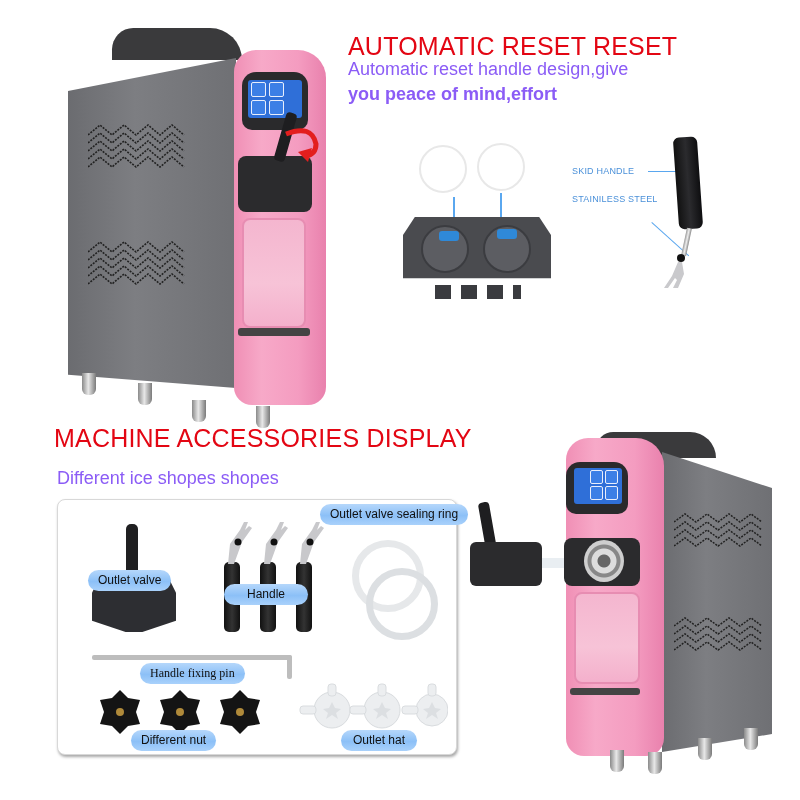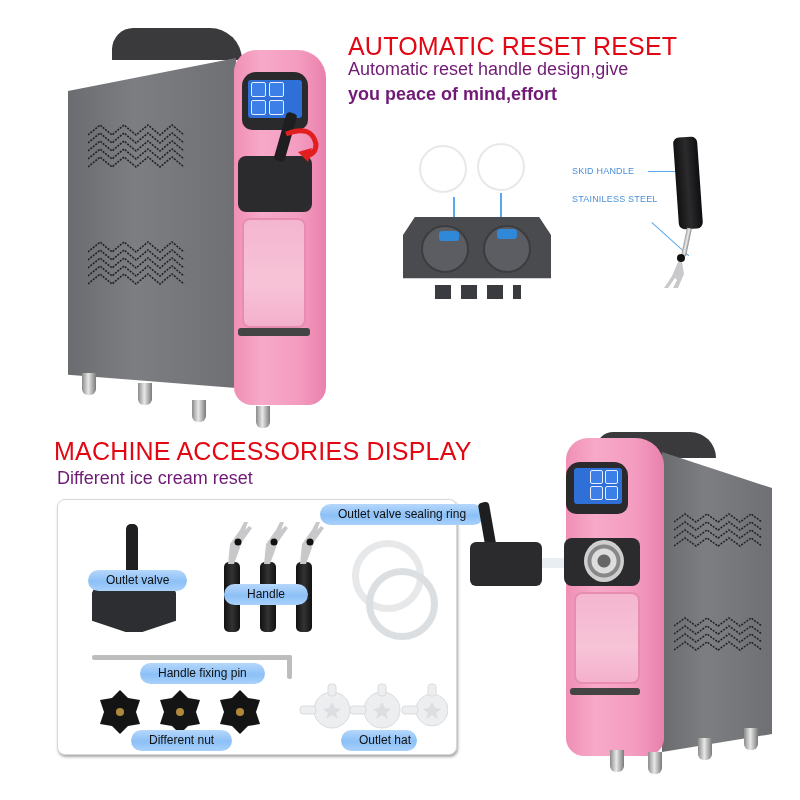--- a/index.html
+++ b/index.html
@@ -1,39 +1,39 @@
 <!DOCTYPE html>
 <html><head>
 <meta charset="utf-8">
 <style>
   * { box-sizing: border-box; margin: 0; padding: 0; }
   body { width: 800px; height: 800px; background: #ffffff; position: relative; overflow: hidden; font-family: "Liberation Sans", sans-serif; }
   .abs { position: absolute; }
 
   
   .h-red { color: #e30613; font-weight: 400; font-size: 25px; letter-spacing: 0.2px; white-space: nowrap; }
-  .h-sub { color: #701a75; font-size: 18px; line-height: 25px; white-space: nowrap; }
+  .h-sub { color: #8b5cf6; font-size: 18px; line-height: 25px; white-space: nowrap; }
 
   
   .machine { position: absolute; }
   .m-lid { position: absolute; background: #3a3a3c; border-radius: 40px 60px 0 0; }
   .m-side { position: absolute; background: linear-gradient(90deg,#6b6c70 0%,#7d7e82 40%,#6f7074 100%); }
   .m-front { position: absolute; background: linear-gradient(90deg,#f08fb5 0%,#f7a9c8 30%,#f49cc0 70%,#e981ad 100%); border-radius: 22px 28px 18px 18px; }
   .m-screen { position: absolute; background: #2a2a2c; border-radius: 14px 14px 10px 10px; }
   .m-lcd { position: absolute; background: #2f6fd8; border-radius: 3px; }
   .m-lcd i { position: absolute; width: 15px; height: 15px; border: 1px solid #e8eefc; border-radius: 2px; background: #3c7fe6; }
   .m-window { position: absolute; background: linear-gradient(180deg,#f4b6cf,#f7c3d7 60%,#f4b0cc); border-radius: 8px; border: 2px solid #e78db2; }
   .m-tray { position: absolute; background: #444; border-radius: 3px; }
   .m-valve { position: absolute; background: #2b2b2d; border-radius: 8px; }
   .leg { position: absolute; width: 14px; height: 22px; background: linear-gradient(90deg,#8a8a8a,#e8e8e8 45%,#7a7a7a); border-radius: 0 0 6px 6px; }
   .zz { position: absolute; }
 
   
   .panel { position: absolute; left: 57px; top: 499px; width: 400px; height: 256px; border: 1px solid #d8d8d8; border-radius: 8px; box-shadow: 1px 2px 3px rgba(0,0,0,0.35); background: #fff; }
-  .pill { position: absolute; height: 21px; line-height: 21px; padding: 0 18px; font-size: 12px; color: #111; border-radius: 11px; white-space: nowrap;
+  .pill { position: absolute; height: 21px; line-height: 21px; padding: 0 10px; font-size: 12px; color: #111; border-radius: 11px; white-space: nowrap;
           background: linear-gradient(180deg,#b5d7fb 0%,#8cc0f7 55%,#a9d1fb 100%); text-align: center; }
 
   .small-blue { color: #4a90d9; font-size: 9px; white-space: nowrap; letter-spacing: 0.2px; }
 </style>
 </head>
 <body>
 
 <div class="machine" style="left:66px;top:28px;width:270px;height:400px;">
   <div class="m-lid" style="left:46px;top:0;width:130px;height:32px;"></div>
   <div class="m-side" style="left:2px;top:30px;width:168px;height:330px;clip-path:polygon(0 10%,100% 0,100% 100%,0 96%);"></div>
@@ -100,22 +100,22 @@
 <div class="abs" style="left:648px;top:171px;width:30px;height:1px;background:#5aa7ef;"></div>
 <div class="abs small-blue" style="left:572px;top:194px;">STAINILESS STEEL</div>
 <div class="abs" style="left:652px;top:222px;width:50px;height:1px;background:#5aa7ef;transform:rotate(42deg);transform-origin:0 0;"></div>
 <div class="abs" style="left:676px;top:137px;width:24px;height:92px;background:linear-gradient(90deg,#111,#2b2b2e 50%,#0e0e10);border-radius:6px;transform:rotate(-4deg);"></div>
 <div class="abs" style="left:684px;top:228px;width:5px;height:28px;background:linear-gradient(90deg,#999,#eee,#888);transform:rotate(12deg);"></div>
 <svg class="abs" style="left:660px;top:254px" width="34" height="36">
   <circle cx="21" cy="4" r="4" fill="#111"></circle>
   <path d="M18 8 L12 22 L4 34 L8 34 L15 24 L17 26 L13 34 L18 34 L24 20 L22 8 Z" fill="#c9c9cc"></path>
 </svg>
 
-<div class="abs h-red" style="left:54px;top:437px;">MACHINE ACCESSORIES DISPLAY</div>
-<div class="abs h-sub" style="left:57px;top:466px;">Different ice cream reset</div>
+<div class="abs h-red" style="left:54px;top:424px;">MACHINE ACCESSORIES DISPLAY</div>
+<div class="abs h-sub" style="left:57px;top:466px;">Different ice shopes shopes</div>
 
 <div class="panel">
 
   <div class="abs" style="left:68px;top:24px;width:12px;height:56px;background:#1f1f21;border-radius:5px 5px 2px 2px;"></div>
   <div class="abs" style="left:34px;top:76px;width:84px;height:56px;background:#2d2e32;clip-path:polygon(10% 0,90% 0,100% 30%,100% 80%,60% 100%,40% 100%,0 80%,0 30%);"></div>
   <div class="pill" style="left:30px;top:70px;">Outlet valve</div>
 
   <div class="abs" style="left:166px;top:62px;width:16px;height:70px;background:linear-gradient(90deg,#111,#333,#111);border-radius:5px;"></div>
   <div class="abs" style="left:202px;top:62px;width:16px;height:70px;background:linear-gradient(90deg,#111,#333,#111);border-radius:5px;"></div>
   <div class="abs" style="left:238px;top:62px;width:16px;height:70px;background:linear-gradient(90deg,#111,#333,#111);border-radius:5px;"></div>
@@ -130,21 +130,21 @@
       <circle cx="92" cy="24" r="3.5" fill="#111"></circle>
   </svg>
   <div class="pill" style="left:166px;top:84px;width:84px;">Handle</div>
 
   <div class="pill" style="left:262px;top:4px;">Outlet valve sealing ring</div>
   <div class="abs" style="left:294px;top:40px;width:72px;height:72px;border:7px solid #e6e8ea;border-radius:50%;"></div>
   <div class="abs" style="left:308px;top:68px;width:72px;height:72px;border:7px solid #dcdfe2;border-radius:50%;"></div>
 
   <div class="abs" style="left:34px;top:155px;width:200px;height:5px;background:#bdbdbd;border-radius:2px;"></div>
   <div class="abs" style="left:229px;top:155px;width:5px;height:24px;background:#bdbdbd;border-radius:0 3px 2px 2px;"></div>
-  <div class="pill" style="left:82px;top:163px;">Handle fixing pin</div>
+  <div class="pill" style="left:82px;top:163px;font-family:Liberation Serif, serif;">Handle fixing pin</div>
 
   <svg class="abs" style="left:38px;top:188px" width="170" height="48">
     <g fill="#141414">
       <path d="M24 2 L32 10 L44 12 L40 24 L44 36 L32 38 L24 46 L16 38 L4 36 L8 24 L4 12 L16 10 Z"></path>
       <path d="M84 2 L92 10 L104 12 L100 24 L104 36 L92 38 L84 46 L76 38 L64 36 L68 24 L64 12 L76 10 Z"></path>
       <path d="M144 2 L152 10 L164 12 L160 24 L164 36 L152 38 L144 46 L136 38 L124 36 L128 24 L124 12 L136 10 Z"></path>
     </g>
     <circle cx="24" cy="24" r="4" fill="#b08a3a"></circle>
       <circle cx="84" cy="24" r="4" fill="#b08a3a"></circle>
       <circle cx="144" cy="24" r="4" fill="#b08a3a"></circle>

